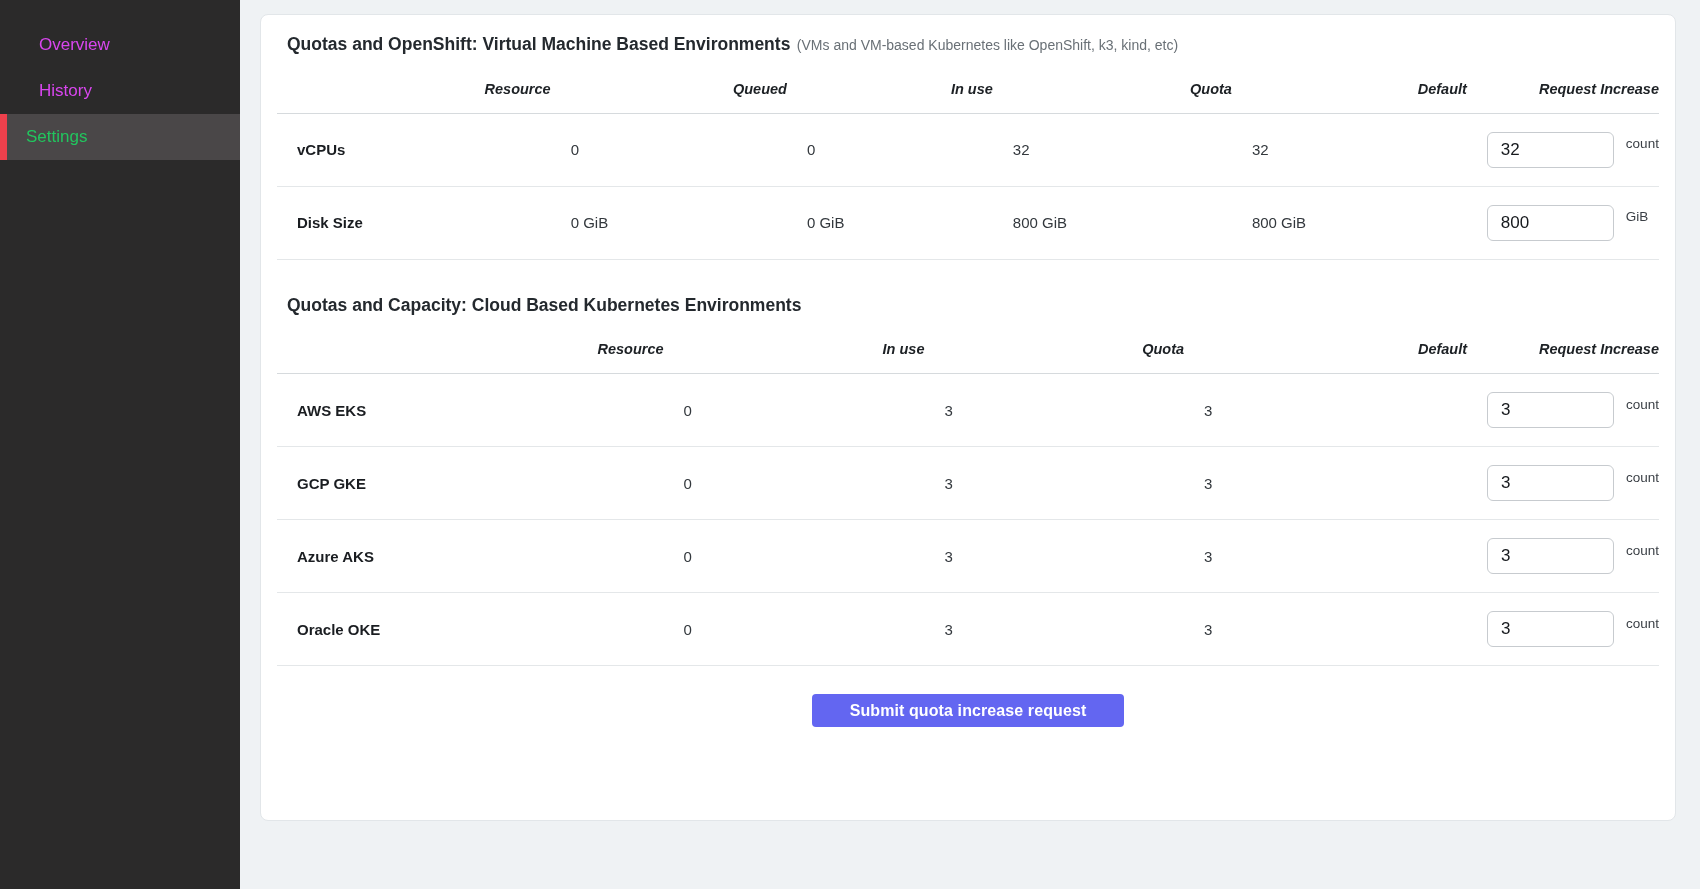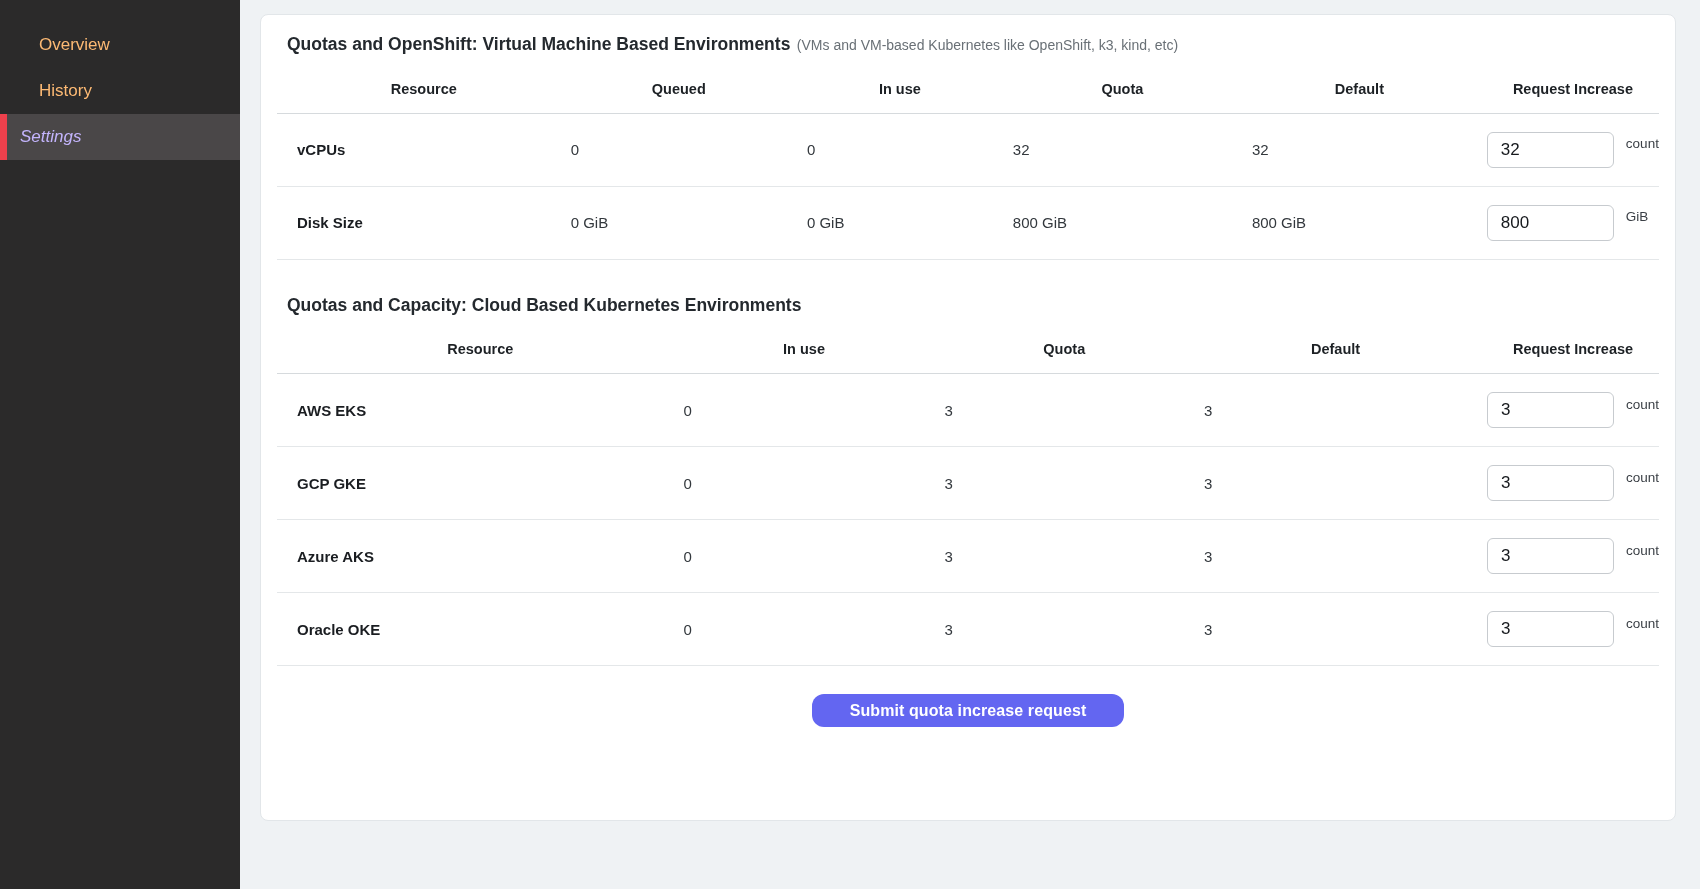--- a/index.html
+++ b/index.html
@@ -13,70 +13,70 @@
   .app { display:flex; width:1700px; height:889px; }
 
   
   .sidebar {
     width:240px; flex:0 0 240px; height:100%;
     background:var(--sidebar-bg, #2b2a2a);
     padding-top:22px;
   }
   .nav-item {
     height:46px; display:flex; align-items:center;
-    padding-left:32px; font-size:17px; color:#fdba74;
+    padding-left:32px; font-size:17px; color:#d946ef;
     border-left:7px solid transparent; cursor:pointer;
   }
   .nav-item.active {
-    background:#4a4748; color:#c4b5fd;
+    background:#4a4748; color:#22c55e;
     border-left-color:var(--accent-red, #ee404c);
-    padding-left:13px;
-    font-style:italic;
+    padding-left:19px;
   }
 
   
   .main { flex:1; padding:14px 24px 0 20px; }
   h1.page-title {
     font-size:24px; font-weight:700; color:#16191d;
     line-height:30px; margin:6px 0 16px 2px; letter-spacing:.2px;
   }
   .card {
     background:#ffffff; border:1px solid #e2e6e9; border-radius:8px;
     padding:16px 16px 22px 16px; height:807px;
   }
   .section-head { margin:0 0 8px 10px; }
   .section-head.second { margin-top:32px; }
   .section-title { font-size:17.5px; font-weight:700; color:#24292e; line-height:26px; display:inline; }
   .section-subtitle { font-size:14px; color:#697076; font-weight:400; margin-left:2px; }
 
   table.quota { width:100%; border-collapse:collapse; table-layout:fixed; }
   th {
-    text-align:center; font-size:14.5px; font-weight:700; color:#1d2125;
+    text-align:right; font-size:14.5px; font-weight:700; color:#1d2125;
     height:48px; padding:0 0 0 20px; vertical-align:middle;
     border-bottom:1px solid #d6dadd;
+    font-style:italic;
   }
   td {
     font-size:15px; color:#33383d; height:73px; padding:0 0 0 20px;
     vertical-align:middle; border-bottom:1px solid #e4e7e9;
   }
   td.resource { font-weight:700; color:#1a1d21; font-size:15px; }
   .req-cell { display:flex; align-items:center; }
   input.req-input {
     width:127px; height:36px; border:1px solid #c7cbcf; border-radius:6px;
     font-family:"Liberation Sans", sans-serif; font-size:17px; color:#16191d;
     padding:0 10px 0 13px; background:#fff; outline:none;
   }
   .unit-label { font-size:13.5px; color:#3a3f45; margin-left:12px; transform:translateY(-6px);text-align:center; }
 
   .card-footer { padding-top:28px; display:flex; justify-content:center; }
   .submit-btn {
     background:var(--button-indigo, #6366f1); color:#ffffff;
     font-family:"Liberation Sans", sans-serif;
     font-size:16px; font-weight:700; line-height:1;
-    border:none; border-radius:12px; padding:0 38px; height:33px;
+    border:none; border-radius:4px; padding:0 38px; height:33px;
     cursor:pointer; letter-spacing:.1px;
   }
 </style>
 </head>
 <body>
 
 <div class="app">
 
   <nav class="sidebar">
     <div class="nav-item">Overview</div>

